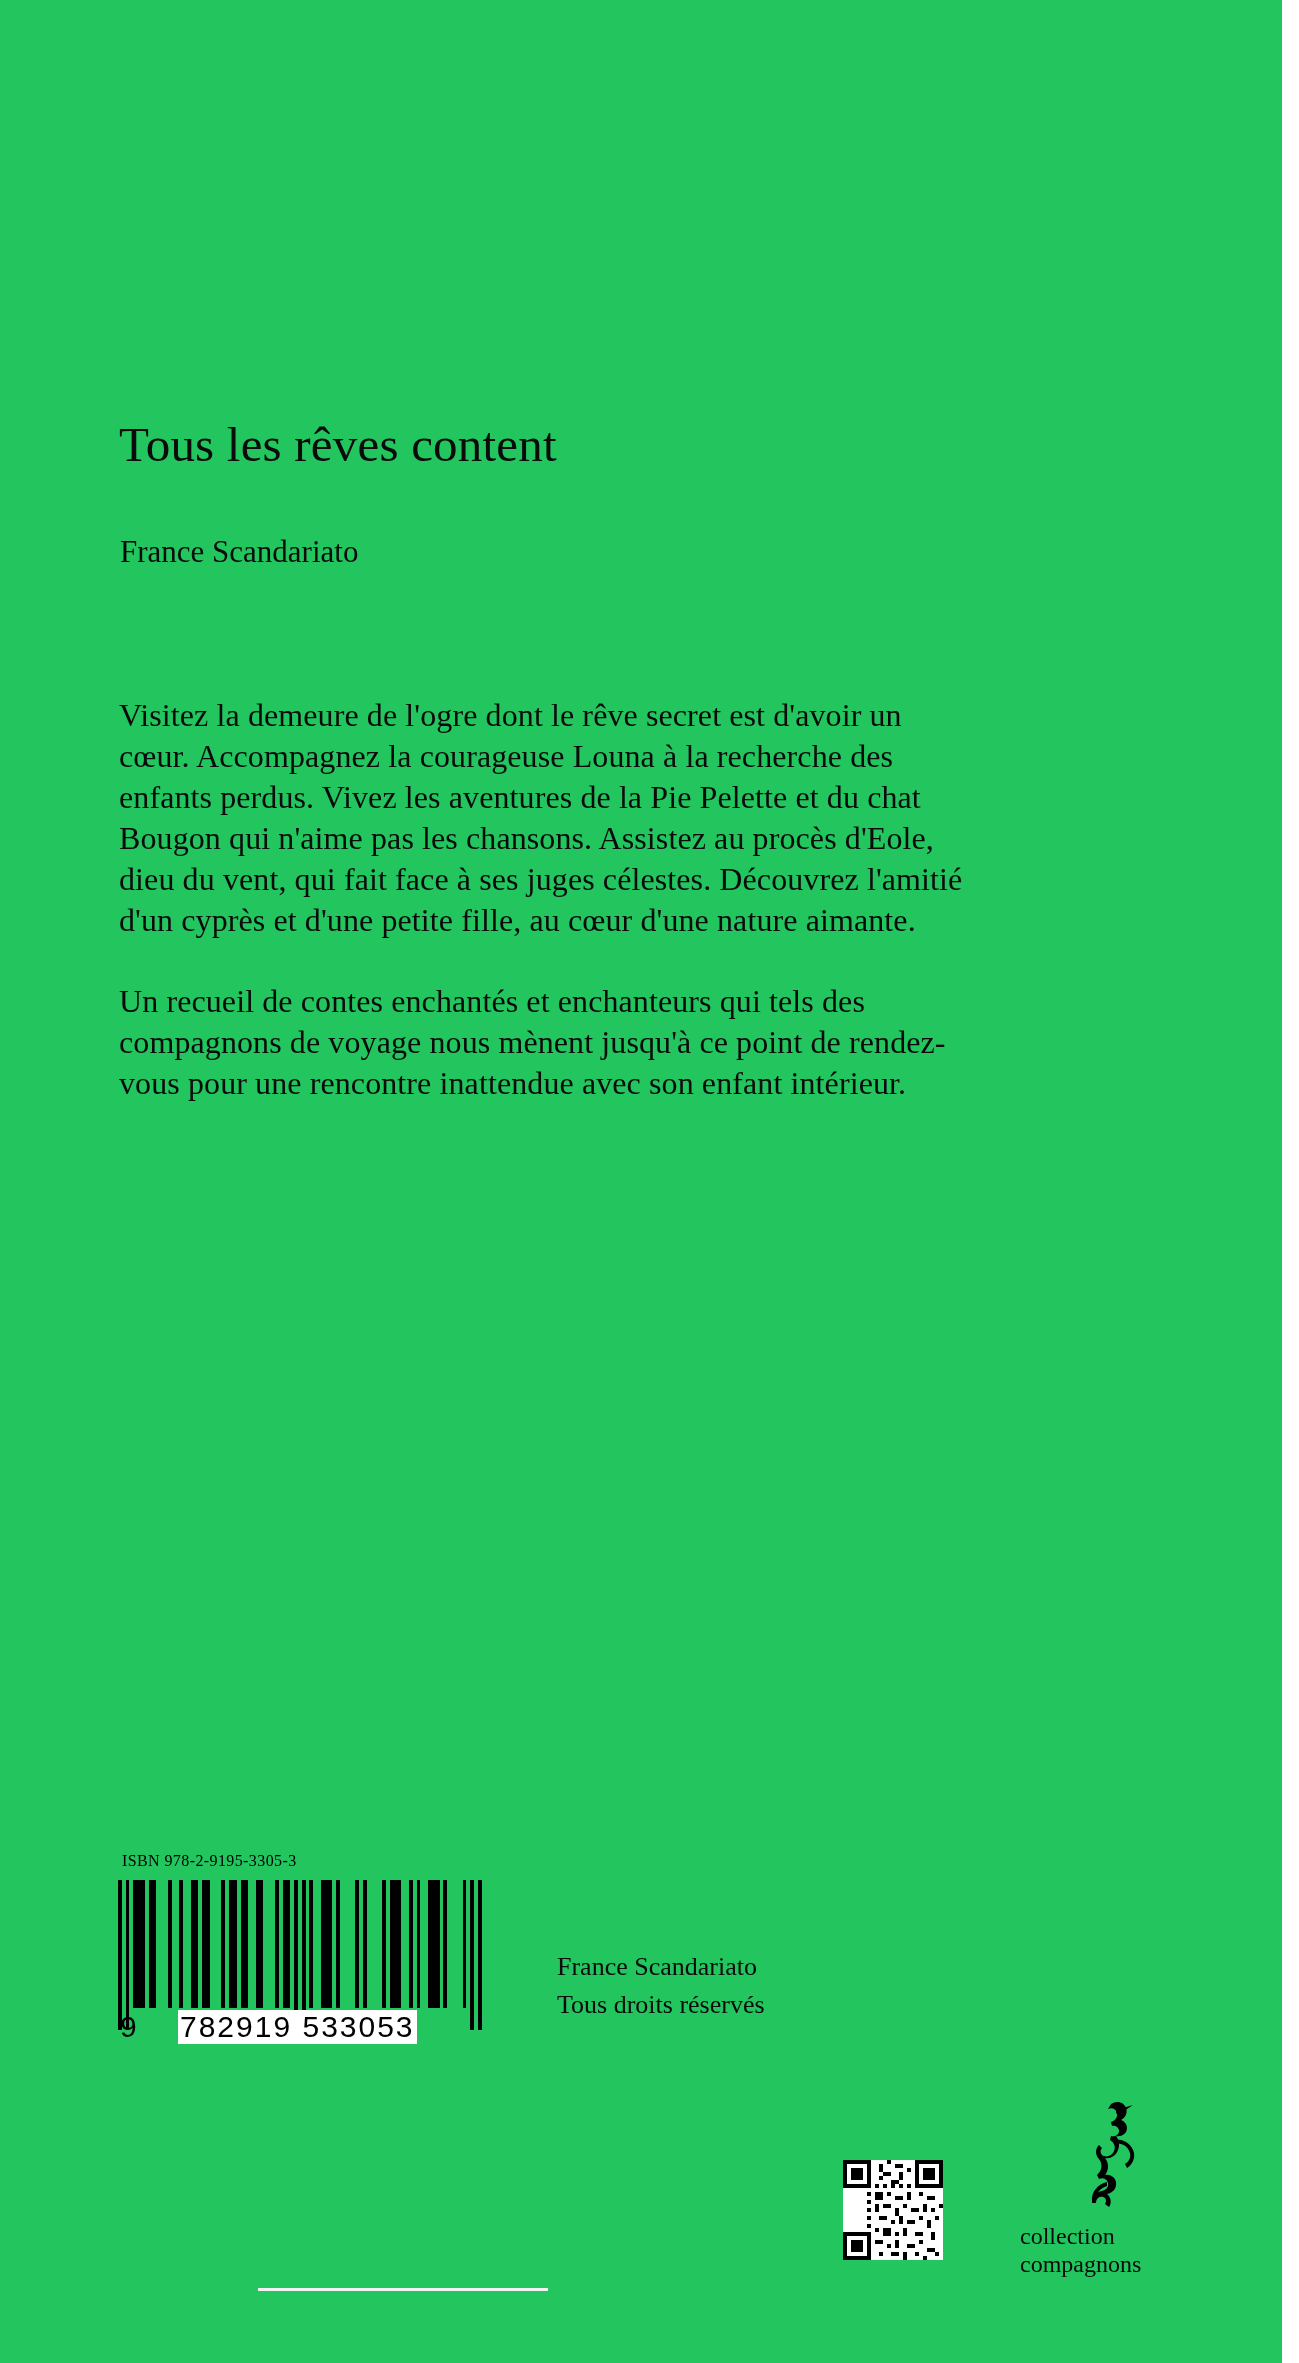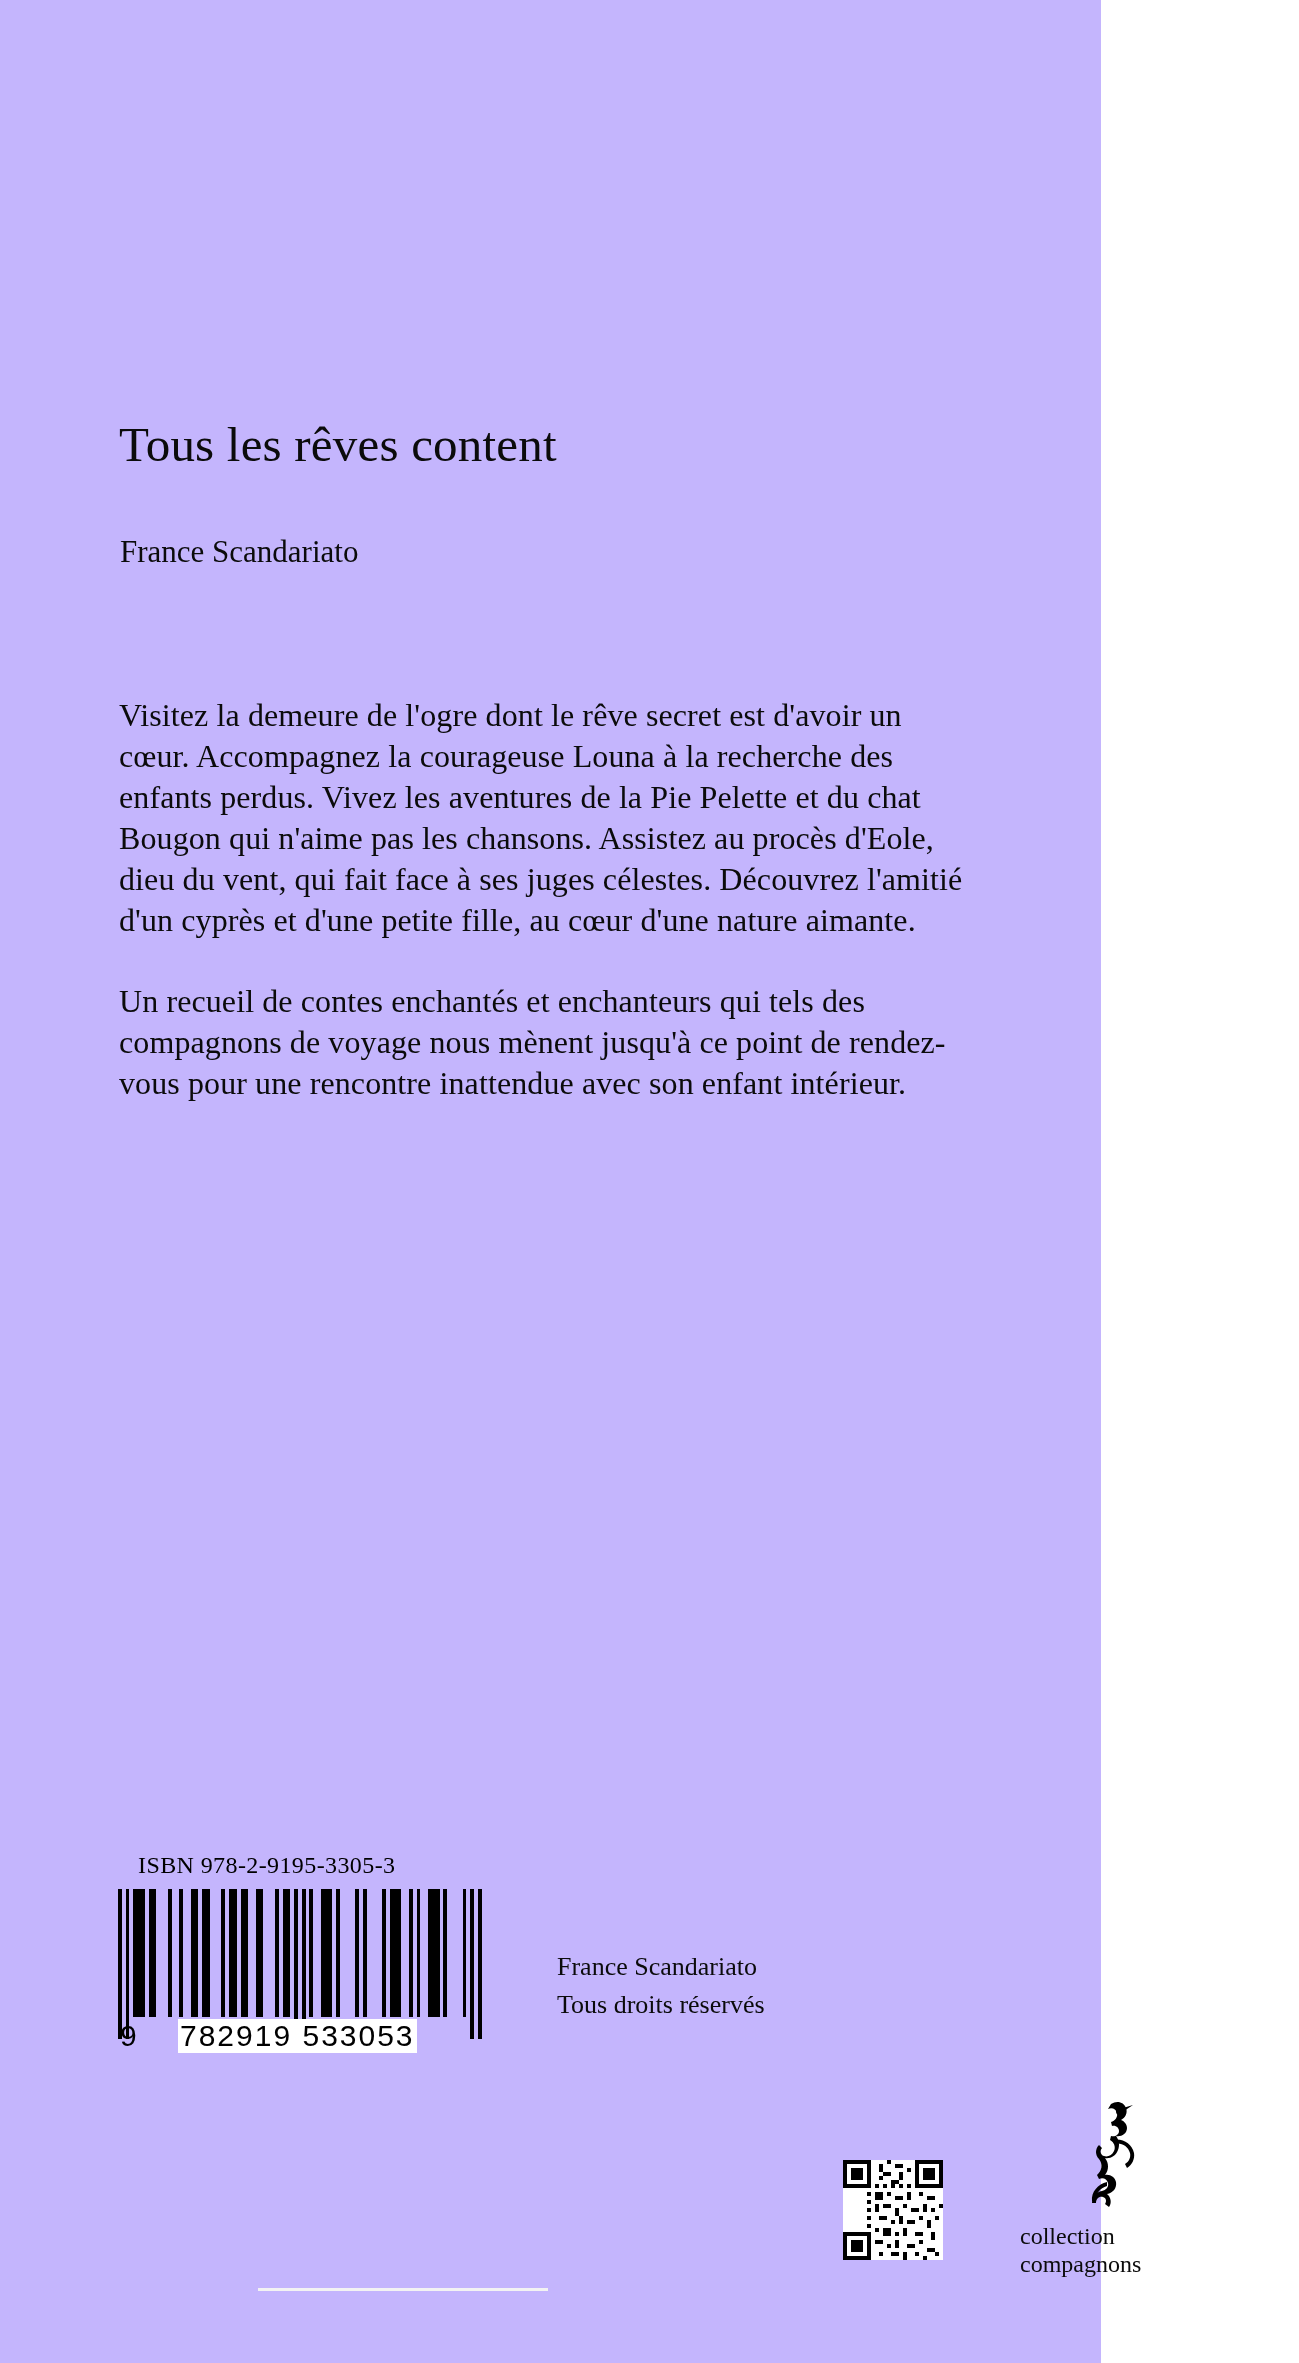--- a/index.html
+++ b/index.html
@@ -12,23 +12,23 @@
     height: 2363px;
     position: relative;
     font-family: "Liberation Serif", serif;
     color: #000000;
     overflow: hidden;
   }
 
   .page {
     position: absolute;
     left: 0; top: 0;
-    width: 1101px;
+    width: 1282px;
     height: 2363px;
-    background: #c4b5fd;
+    background: #22c55e;
   }
 
   
   .title {
     position: absolute;
     left: 119px;
     top: 418px;
     font-size: 49px;
     line-height: 1.1;
     letter-spacing: 0.2px;
@@ -65,26 +65,25 @@
   .blurb p:last-child { margin-bottom: 0; }
 
   
   .isbn-block {
     position: absolute;
     left: 118px;
     top: 1852px;
     width: 370px;
   }
   .isbn-text {
-    font-size: 24px;
+    font-size: 16px;
     font-family: "Liberation Serif", serif;
     letter-spacing: 0.4px;
     margin-bottom: 10px;
     padding-left: 4px;
-    margin-left: 16px;
   }
   .barcode {
     position: relative;
     width: 365px;
     height: 178px;
   }
   .barcode .bars {
     position: absolute;
     left: 0; top: 0;
     width: 365px;

